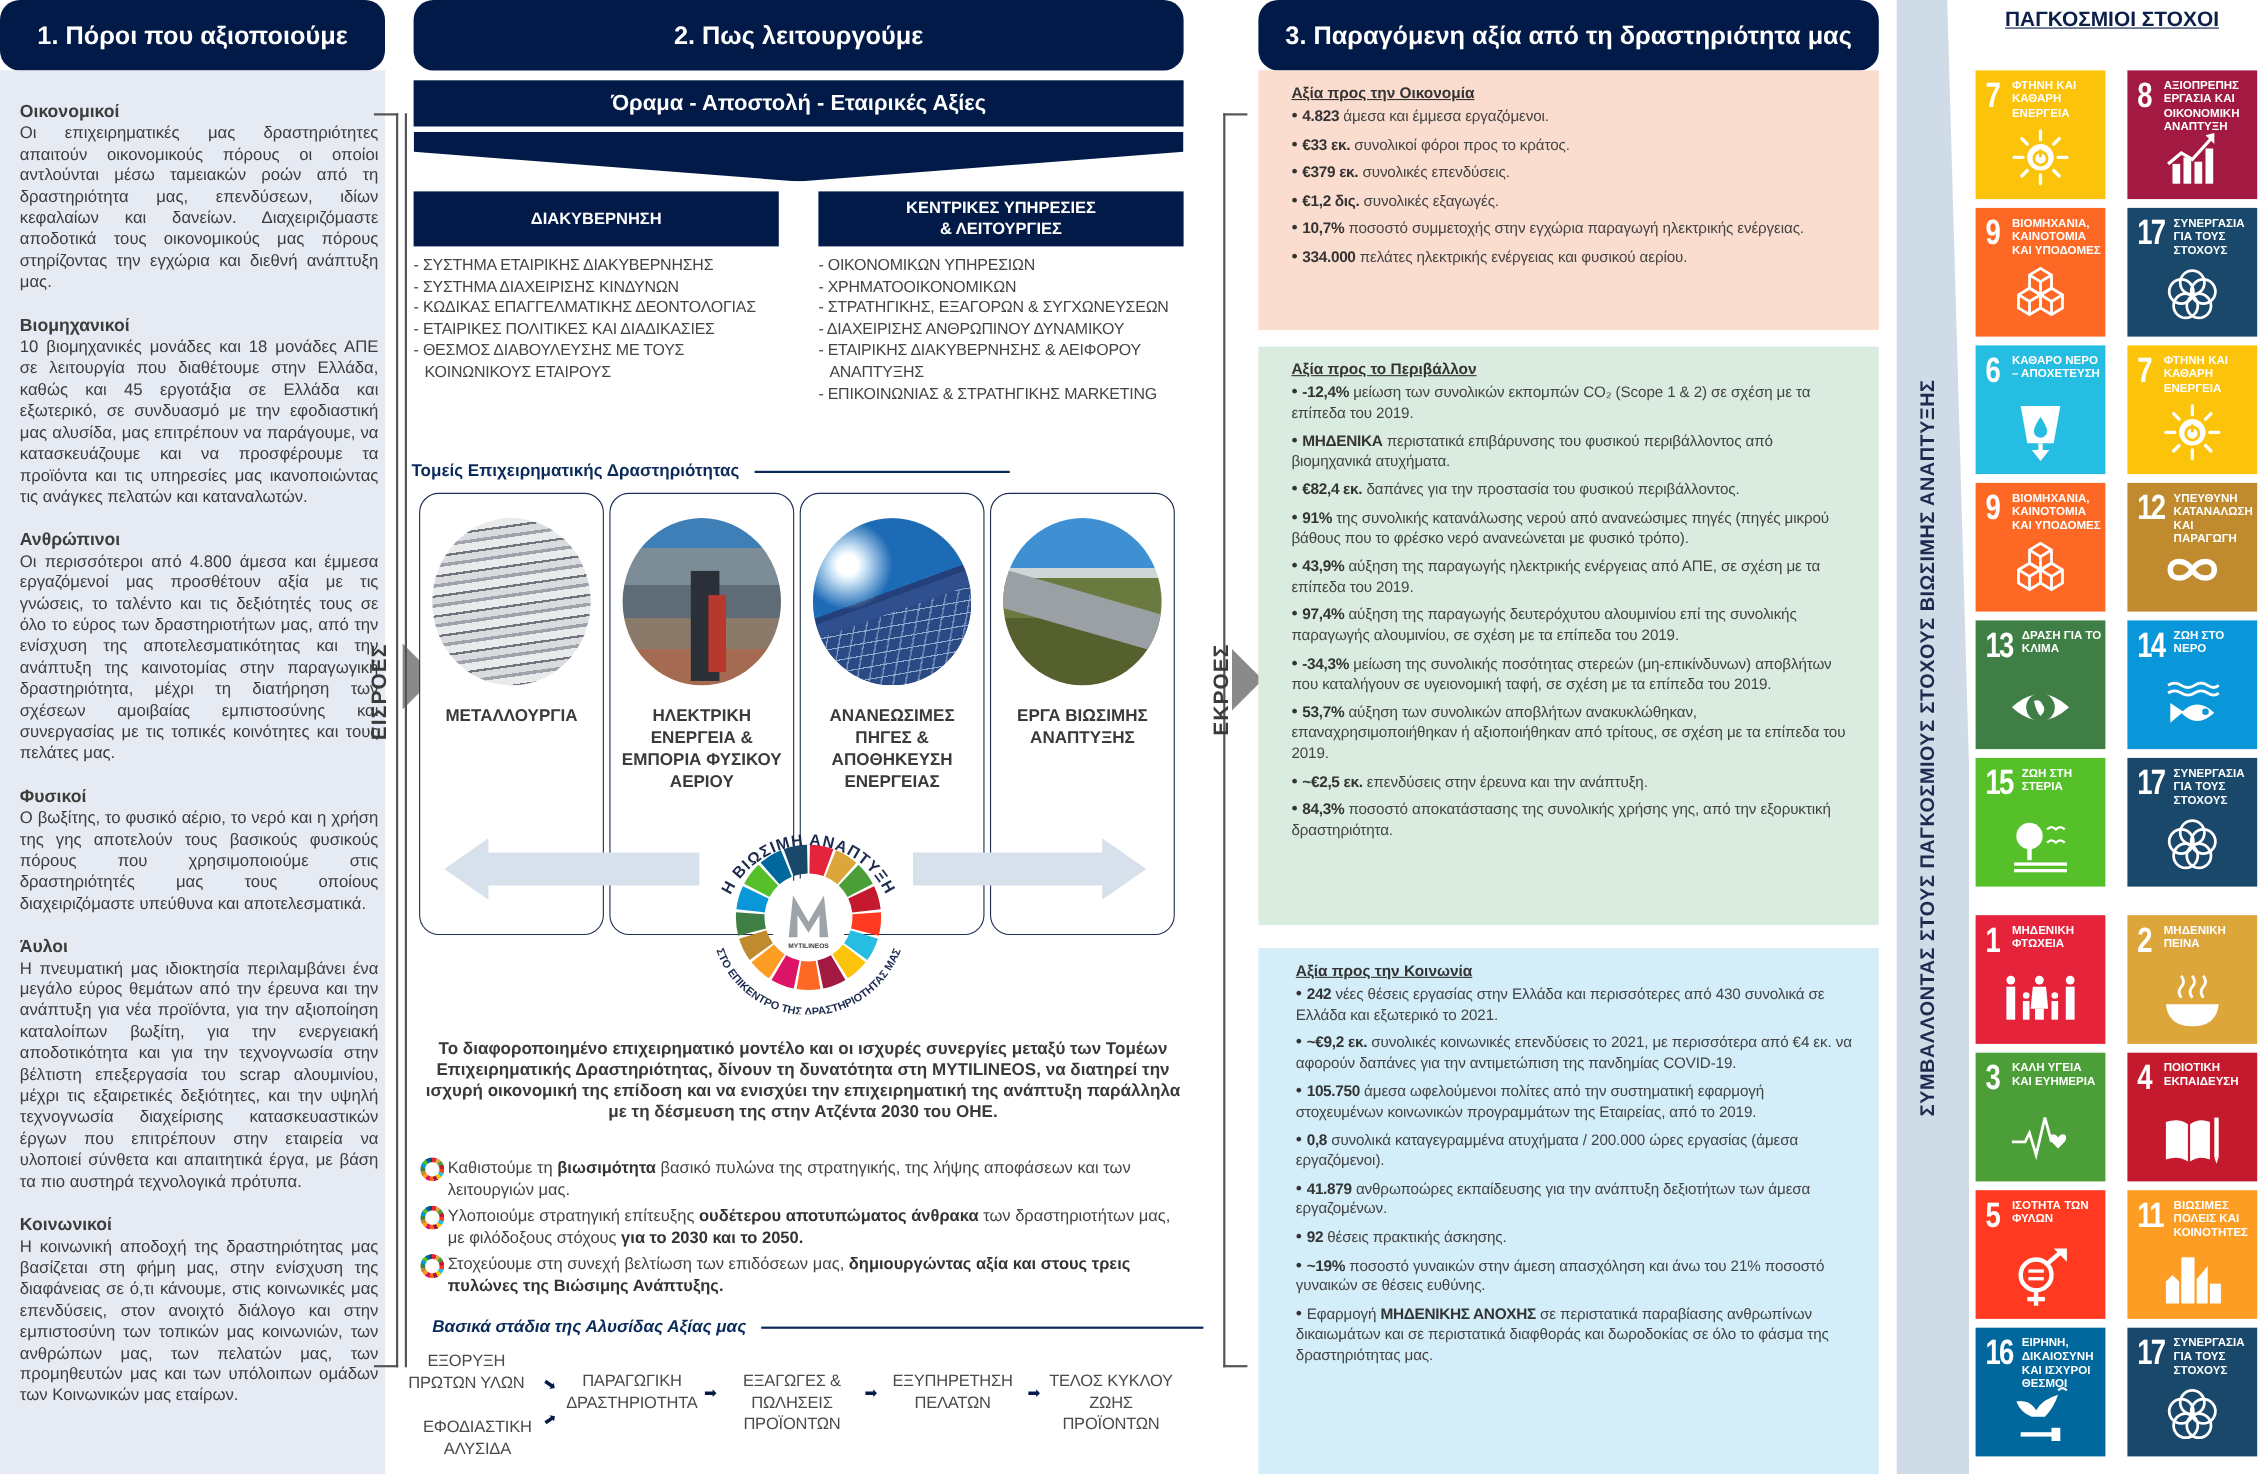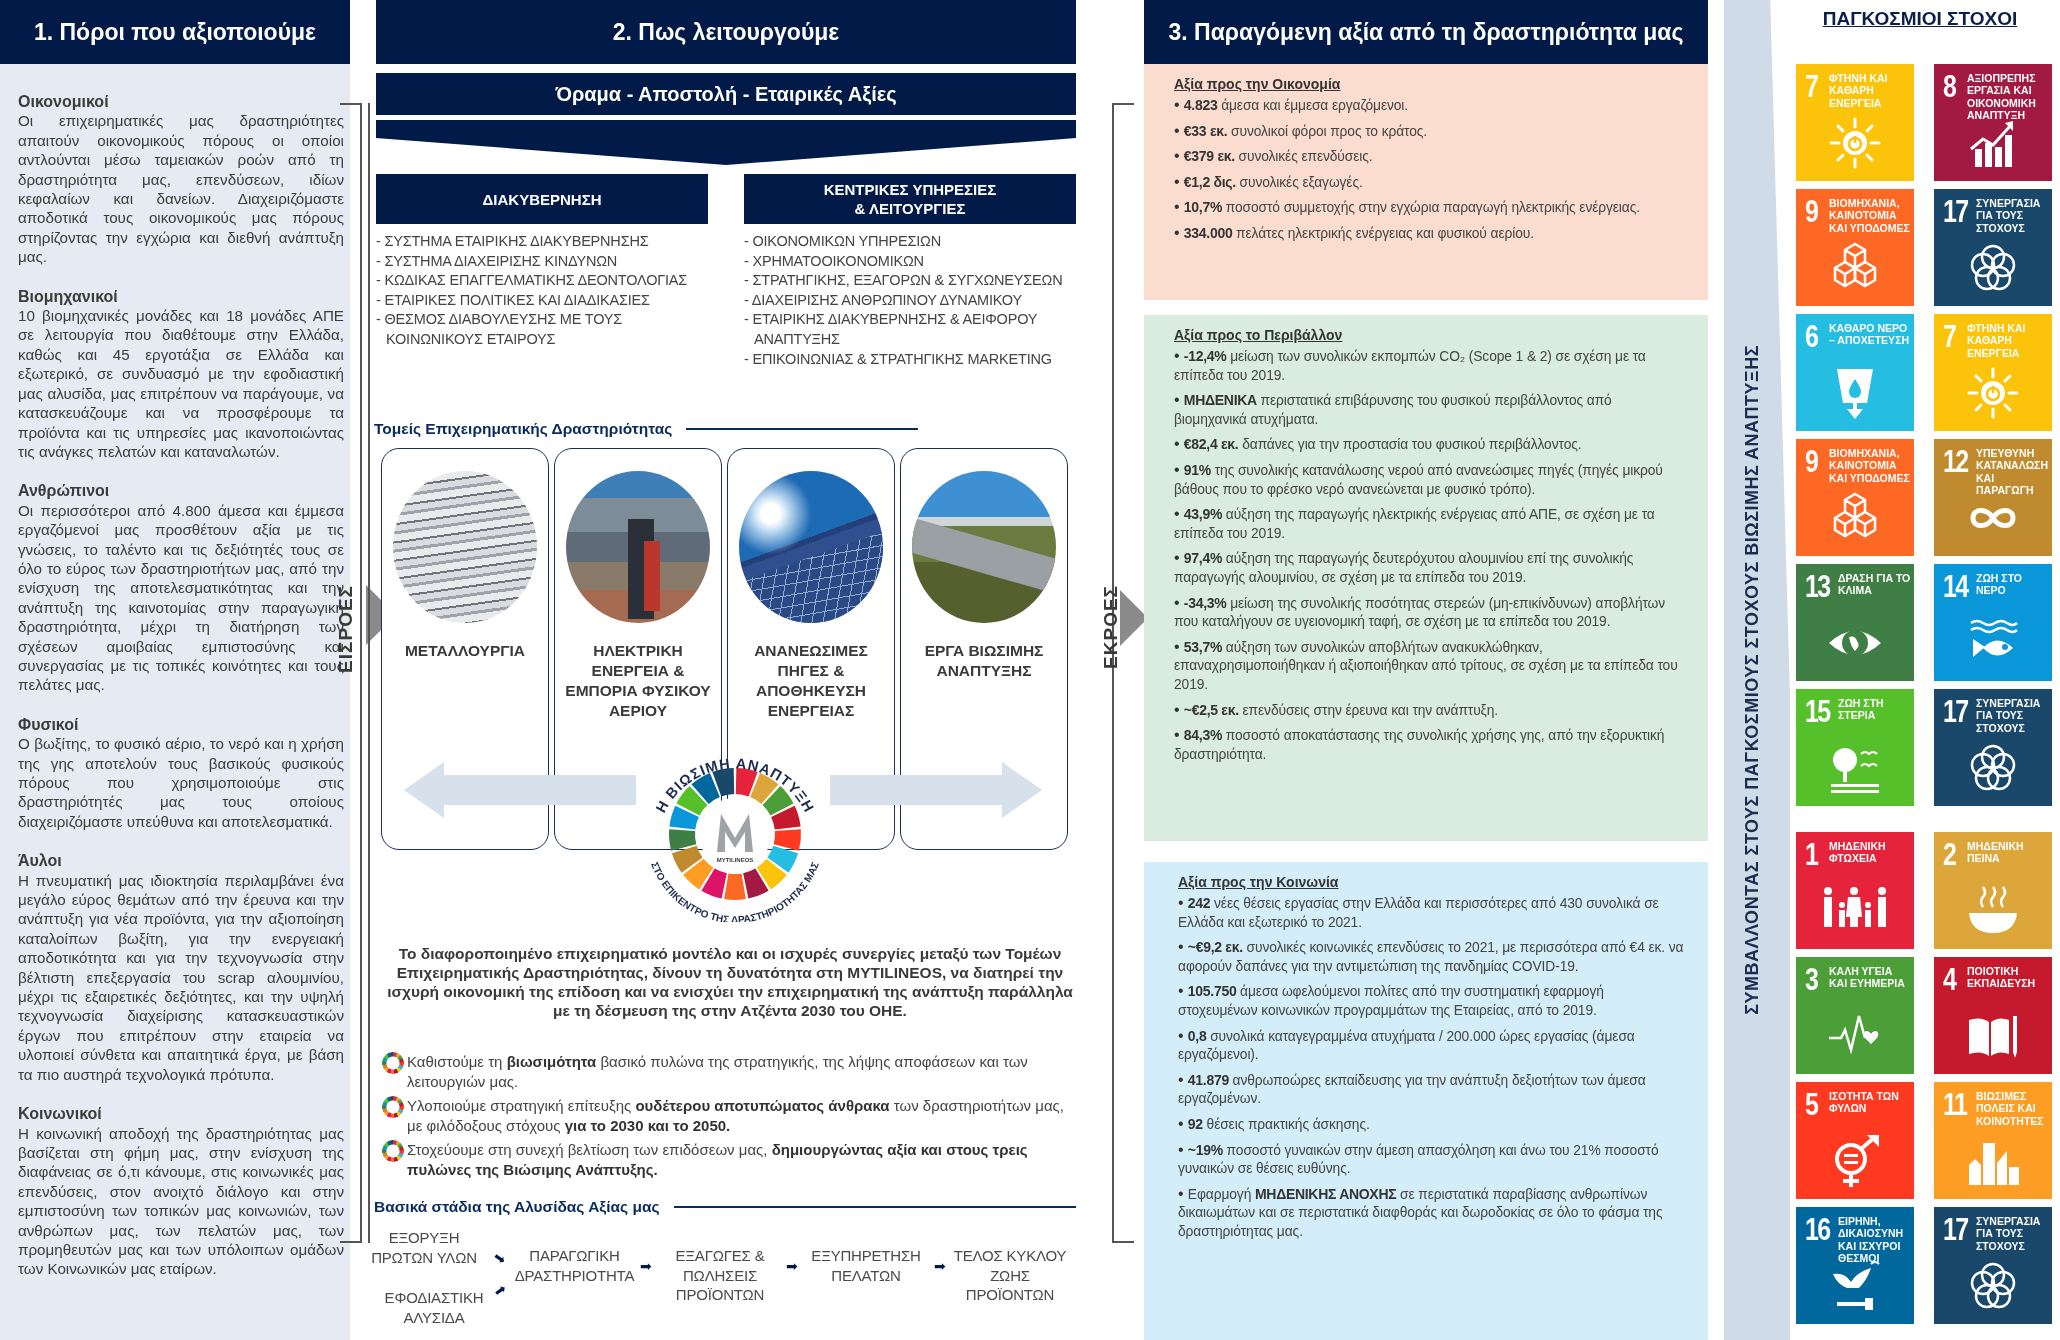--- a/index.html
+++ b/index.html
@@ -1,21 +1,21 @@
 <!DOCTYPE html>
 <html><head>
 <meta charset="utf-8">
 <style>
   * { box-sizing: border-box; margin: 0; padding: 0; }
   html, body { width: 2060px; height: 1340px; background: #ffffff; overflow: hidden; }
   body { font-family: "Liberation Sans", "DejaVu Sans", sans-serif; color: #3c3c3c; position: relative; }
 
   .navy { background: #021a47; color: #ffffff; }
   .hdr { position: absolute; top: 0; height: 64px; display: flex; align-items: center; justify-content: center;
-         font-size: 23px; font-weight: bold; }
+         font-size: 23px; font-weight: bold; border-radius: 18px; }
 
   
   #col1-bg { position: absolute; left: 0; top: 64px; width: 350px; height: 1276px; background: #e6eaf2; }
   #col1-text { position: absolute; left: 18px; top: 92px; width: 326px; font-size: 15.2px; line-height: 19.4px; text-align: justify; }
   #col1-text .sec { margin-bottom: 20px; }
   #col1-text .sec-title { font-weight: bold; font-size: 16px; }
   #col1-bracket { position: absolute; left: 340px; top: 103px; width: 22px; height: 1140px; border-top: 2px solid #555; border-right: 2px solid #555; border-bottom: 2px solid #555; }
   .side-label { position: absolute; font-weight: bold; font-size: 19px; color: #3a3a3a; writing-mode: vertical-rl; transform: rotate(180deg); letter-spacing: 1px; }
   .tri-right { position: absolute; width: 0; height: 0; border-top: 30px solid transparent; border-bottom: 30px solid transparent; border-left: 30px solid #8a8a8a; }
 
@@ -229,21 +229,21 @@
 </div>
 <div class="commit" style="top:1096px;">
   <span class="wheel-ico"></span>
   <span><span>Υλοποιούμε στρατηγική επίτευξης </span><b>ουδέτερου αποτυπώματος άνθρακα</b><span> των δραστηριοτήτων μας, με φιλόδοξους στόχους </span><b>για το 2030 και το 2050.</b></span>
 </div>
 <div class="commit" style="top:1140px;">
   <span class="wheel-ico"></span>
   <span><span>Στοχεύουμε στη συνεχή βελτίωση των επιδόσεων μας, </span><b>δημιουργώντας αξία και στους τρεις πυλώνες της Βιώσιμης Ανάπτυξης.</b></span>
 </div>
 
-<div class="section-title" style="left:374px;top:1198px;width:702px;">
+<div class="section-title" style="left:393px;top:1198px;width:702px;font-style:italic;">
   <span>Βασικά στάδια της Αλυσίδας Αξίας μας</span>
   <span class="rule" style="width:402px;"></span>
 </div>
 
 <div class="chain" style="left:364px;top:1228px;width:120px;">ΕΞΟΡΥΞΗ ΠΡΩΤΩΝ ΥΛΩΝ</div>
 <div class="chain" style="left:374px;top:1288px;width:120px;">ΕΦΟΔΙΑΣΤΙΚΗ ΑΛΥΣΙΔΑ</div>
 <div class="chain-arrow" style="left:494px;top:1250px;transform:rotate(35deg);">➡</div>
 <div class="chain-arrow" style="left:494px;top:1282px;transform:rotate(-35deg);">➡</div>
 <div class="chain" style="left:512px;top:1246px;width:125px;">ΠΑΡΑΓΩΓΙΚΗ ΔΡΑΣΤΗΡΙΟΤΗΤΑ</div>
 <div class="chain-arrow" style="left:640px;top:1258px;">➡</div>

